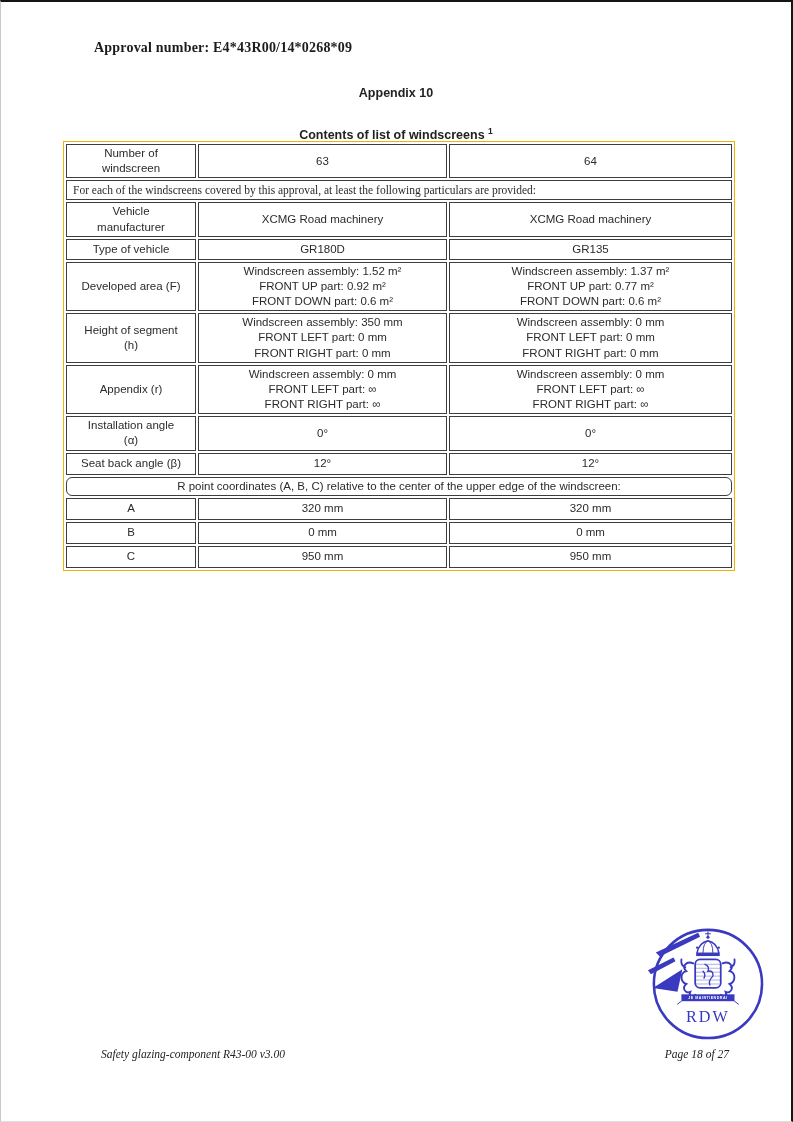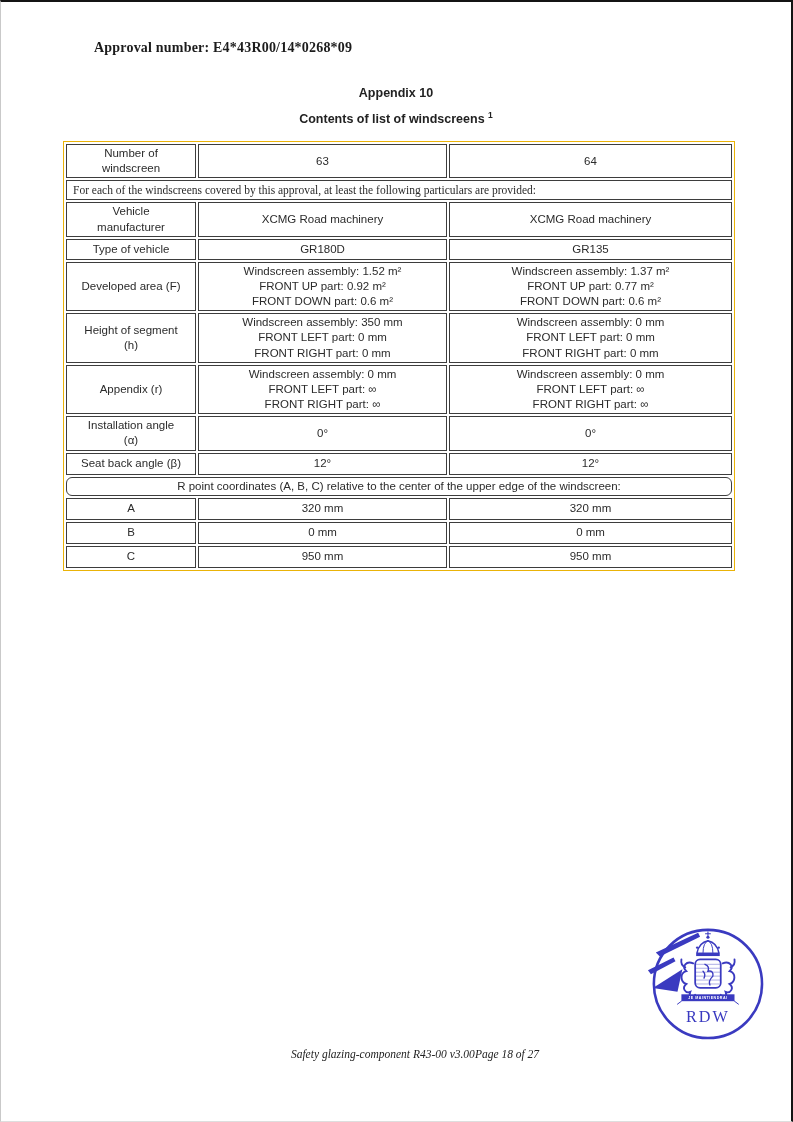--- a/index.html
+++ b/index.html
@@ -27,21 +27,21 @@
     font-size: 14px;
     color: #1c1c1c;
     letter-spacing: 0.2px;
   }
 
   .heading { position: absolute; left: 0; top: 84px; width: 100%; text-align: center; }
   .heading .appendix {
     font-weight: bold;
     font-size: 12.5px;
     color: #222;
-    margin-bottom: 10px;
+    margin-bottom: 26px;
   }
   .heading .doc-title {
     font-weight: bold;
     font-size: 12.5px;
     color: #222;
   }
   .heading .doc-title sup { font-size: 8.5px; }
 
   table.spec {
     position: absolute;
@@ -69,21 +69,21 @@
   table.spec col.c-64 { width: 283px; }
   table.spec td.note-left { text-align: left; padding-left: 6px; font-family: Liberation Serif, serif; }
   table.spec td.note-center { text-align: center; border-radius: 6px; }
 
   .footer {
     position: absolute;
     left: 100px;
     top: 1046px;
     width: 628px;
     display: flex;
-    justify-content: center;
+    justify-content: space-between;
     font-family: "Liberation Serif", serif;
     font-style: italic;
     font-size: 11.5px;
     color: #222;
   }
 
   .stamp {
     position: absolute;
     left: 645px;
     top: 922px;

